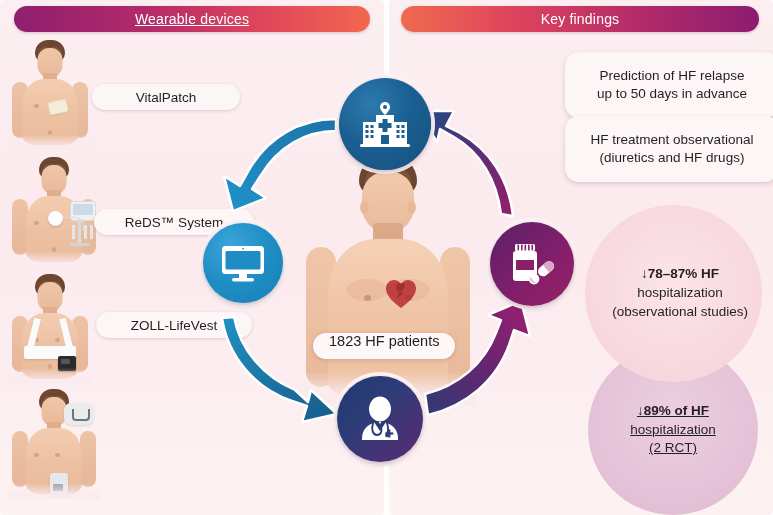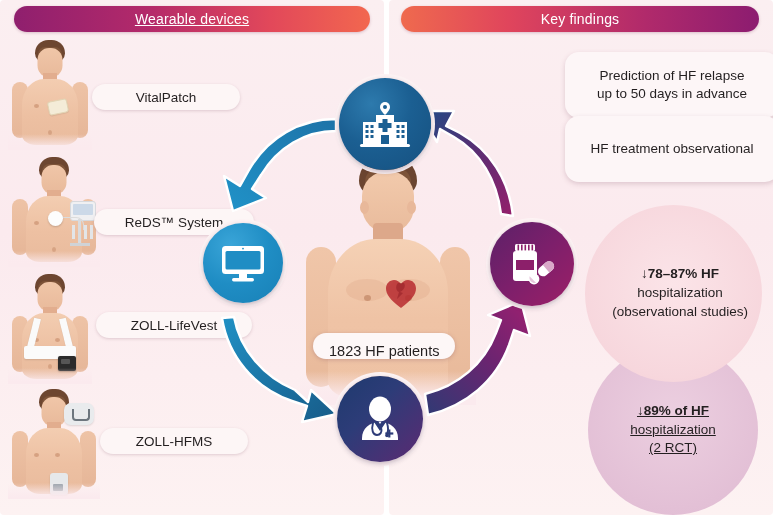--- a/index.html
+++ b/index.html
@@ -131,21 +131,21 @@
   .patient .p-navel{position:absolute;left:50%;transform:translateX(-50%);top:196px;
     width:6px;height:8px;border-radius:50%;background:#cd9676;opacity:.75;}
   .patient .p-fade{position:absolute;left:0;right:0;bottom:0;height:34px;
     background:linear-gradient(180deg,rgba(251,234,238,0),#fbeaee 80%);}
   .heart{position:absolute;left:84px;top:122px;width:34px;height:34px;}
   .heart svg{width:34px;height:34px;}
 
   .patients-badge{
     position:absolute;left:313px;top:333px;height:26px;border-radius:13px;
     background:#fdf7f7;box-shadow:0 1px 4px rgba(120,70,90,.28);
-    display:flex;align-items:flex-end;justify-content:center;padding:0 16px;
+    display:flex;align-items:flex-start;justify-content:center;padding:0 16px;
     font-size:14.5px;color:#231f20;white-space:nowrap;
   }
 
   
   .node{position:absolute;border-radius:50%;display:flex;align-items:center;justify-content:center;
     box-shadow:0 2px 5px rgba(60,30,60,.28), 0 0 0 4px #fdf3f4;}
   .node svg{display:block;}
   .node-hospital{left:339px;top:78px;width:92px;height:92px;
     background:radial-gradient(circle at 35% 28%,#2d7aad 0%,#1b5f92 45%,#16507f 100%);}
   .node-monitor{left:203px;top:223px;width:80px;height:80px;
@@ -269,23 +269,20 @@
       <div class="shoulder-l"></div>
         <div class="shoulder-r"></div>
         <div class="torso"></div>
       <div class="nip l"></div>
         <div class="nip r"></div>
         <div class="navel"></div>
       <div class="hfms-bubble"></div>
         <div class="hfms-patch"></div>
       <div class="fade"></div>
     </div>
-  </div>
-  <div class="device-label" style="left:100px;top:428px;width:124px;">
-    <span>ZOLL-HFMS</span>
   </div>
 
   <div class="patient">
     <div class="p-hair"></div>
     <div class="p-head"></div>
     <div class="p-ear l"></div>
       <div class="p-ear r"></div>
     <div class="p-neck"></div>
     <div class="p-arm l"></div>
       <div class="p-arm r"></div>
@@ -431,20 +428,21 @@
 
   <div class="finding finding-1">
     <div>
       <div>Prediction of HF relapse</div>
       <div>up to 50 days in advance</div>
     </div>
   </div>
   <div class="finding finding-2">
     <div>
       <div>HF treatment observational</div>
+      <div>(diuretics and HF drugs)</div>
     </div>
   </div>
 
   <div class="stat stat-2">
     <div class="inner">
       <div style="font-weight:bold;">↓89% of HF</div>
       <div>hospitalization</div>
       <div>(2 RCT)</div>
     </div>
   </div>

